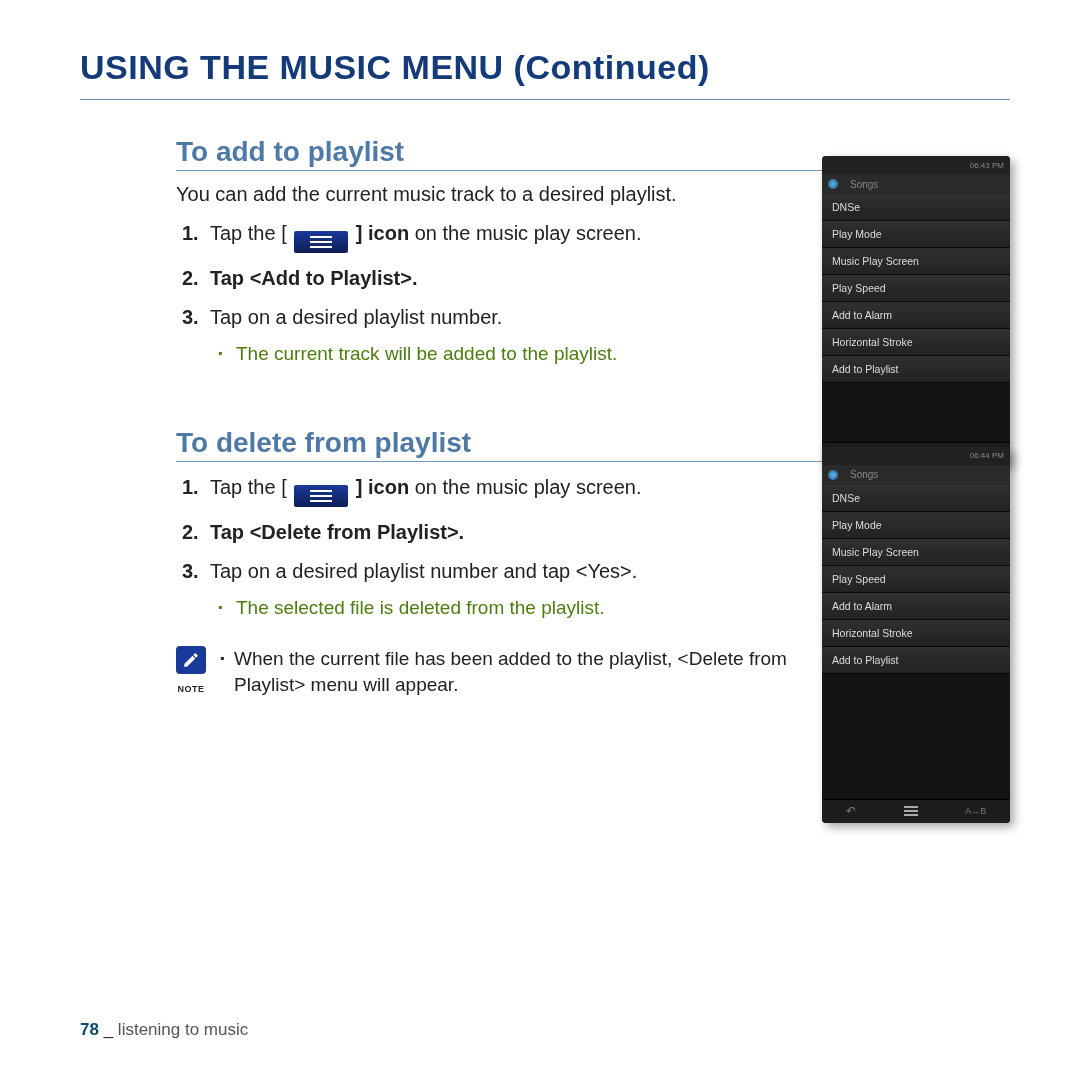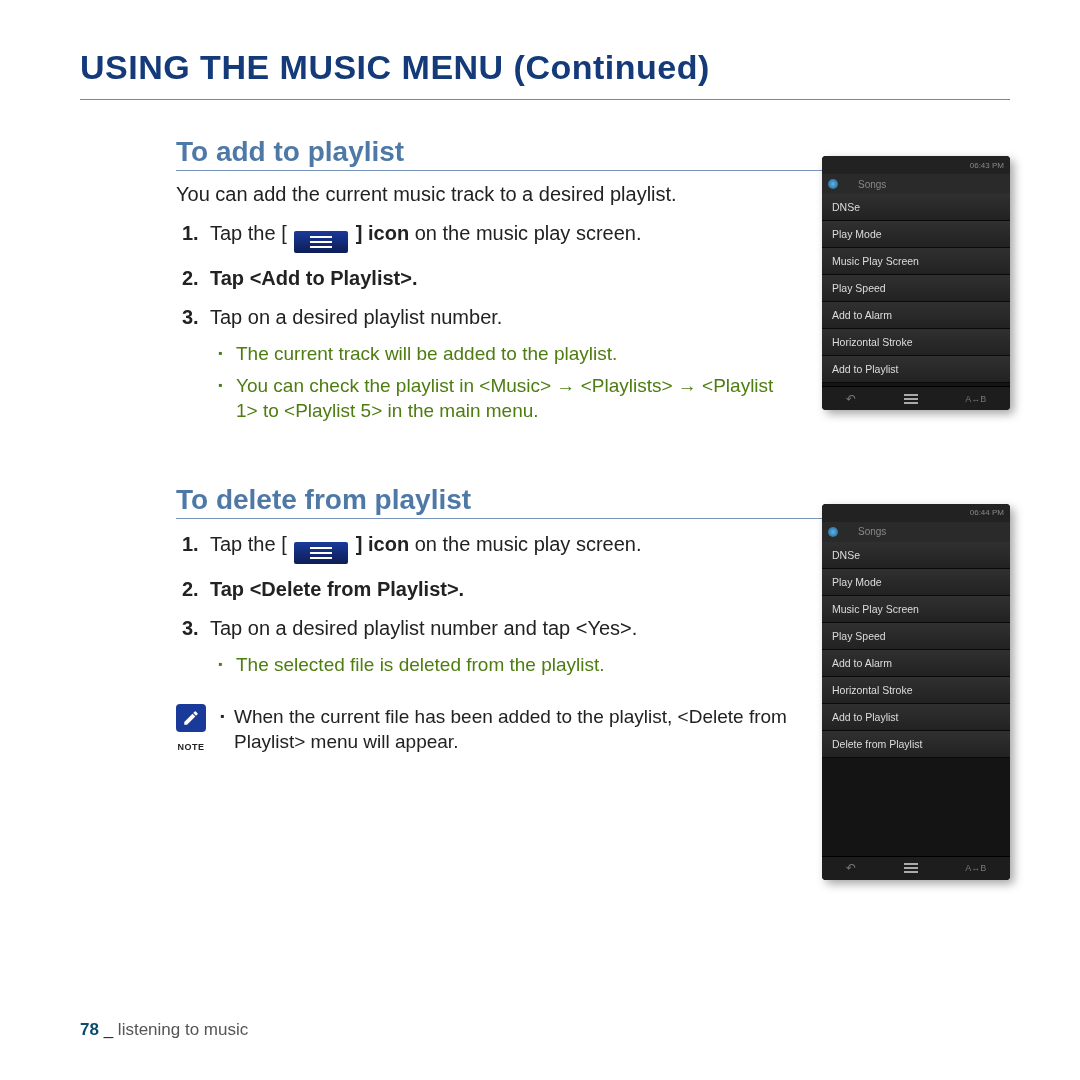--- a/index.html
+++ b/index.html
@@ -154,41 +154,41 @@
     position: absolute;
     right: 0;
     width: 188px;
     background: #141414;
     border-radius: 4px;
     box-shadow: 4px 4px 10px rgba(0,0,0,0.35);
     overflow: hidden;
     color: #c8c8c8;
     font-size: 10px;
   }
-  .device.add { top: 20px; height: 254px; }
+  .device.add { top: 20px; height: 310px; }
   .device.del { top: 20px; height: 376px; }
   .dev-top {
     height: 18px;
     background: #222;
     display: flex;
     justify-content: flex-end;
     align-items: center;
     padding: 0 6px;
     font-size: 8px;
     color: #888;
   }
   .dev-title {
     height: 20px;
     background: #2a2a2a;
     display: flex;
     align-items: center;
     padding: 0 6px;
     color: #888;
     font-size: 10px;
-    gap: 20px;
+    gap: 12px;
   }
   .dev-title .dot {
     width: 10px; height: 10px; border-radius: 50%;
     background: radial-gradient(#5fb5e8, #1a5a8a);
     flex: none;
   }
   .dev-list {
     display: flex;
     flex-direction: column;
   }
@@ -260,21 +260,20 @@
           <span class="body bold">Tap &lt;Add to Playlist&gt;.</span>
         </div>
         <div class="step">
           <span class="num bold">3.</span>
           <span class="body">Tap on a desired playlist number.</span>
         </div>
       </div>
 
       <ul class="sub-bullets">
         <li>The current track will be added to the playlist.</li>
-        <li>You can check the playlist in &lt;Music&gt; → &lt;Playlists&gt; → &lt;Playlist 1&gt; to &lt;Playlist 5&gt; in the main menu.</li>
       </ul>
     </div>
 
     <div class="device add">
       <div class="dev-top">
           <span>06:43 PM</span>
         </div>
       <div class="dev-title">
         <span class="dot"></span>
         <span>Songs</span>
@@ -347,21 +346,20 @@
         <span>Songs</span>
       </div>
       <div class="dev-list">
         <div class="dev-item">DNSe</div>
         <div class="dev-item">Play Mode</div>
         <div class="dev-item">Music Play Screen</div>
         <div class="dev-item">Play Speed</div>
         <div class="dev-item">Add to Alarm</div>
         <div class="dev-item">Horizontal Stroke</div>
         <div class="dev-item">Add to Playlist</div>
-        <div class="dev-item">Delete from Playlist</div>
       </div>
       <div class="dev-bottom">
         <span>↶</span>
         <span class="ham"></span>
         <span class="ab">A↔B</span>
       </div>
     </div>
   </div>
 
 </div>

